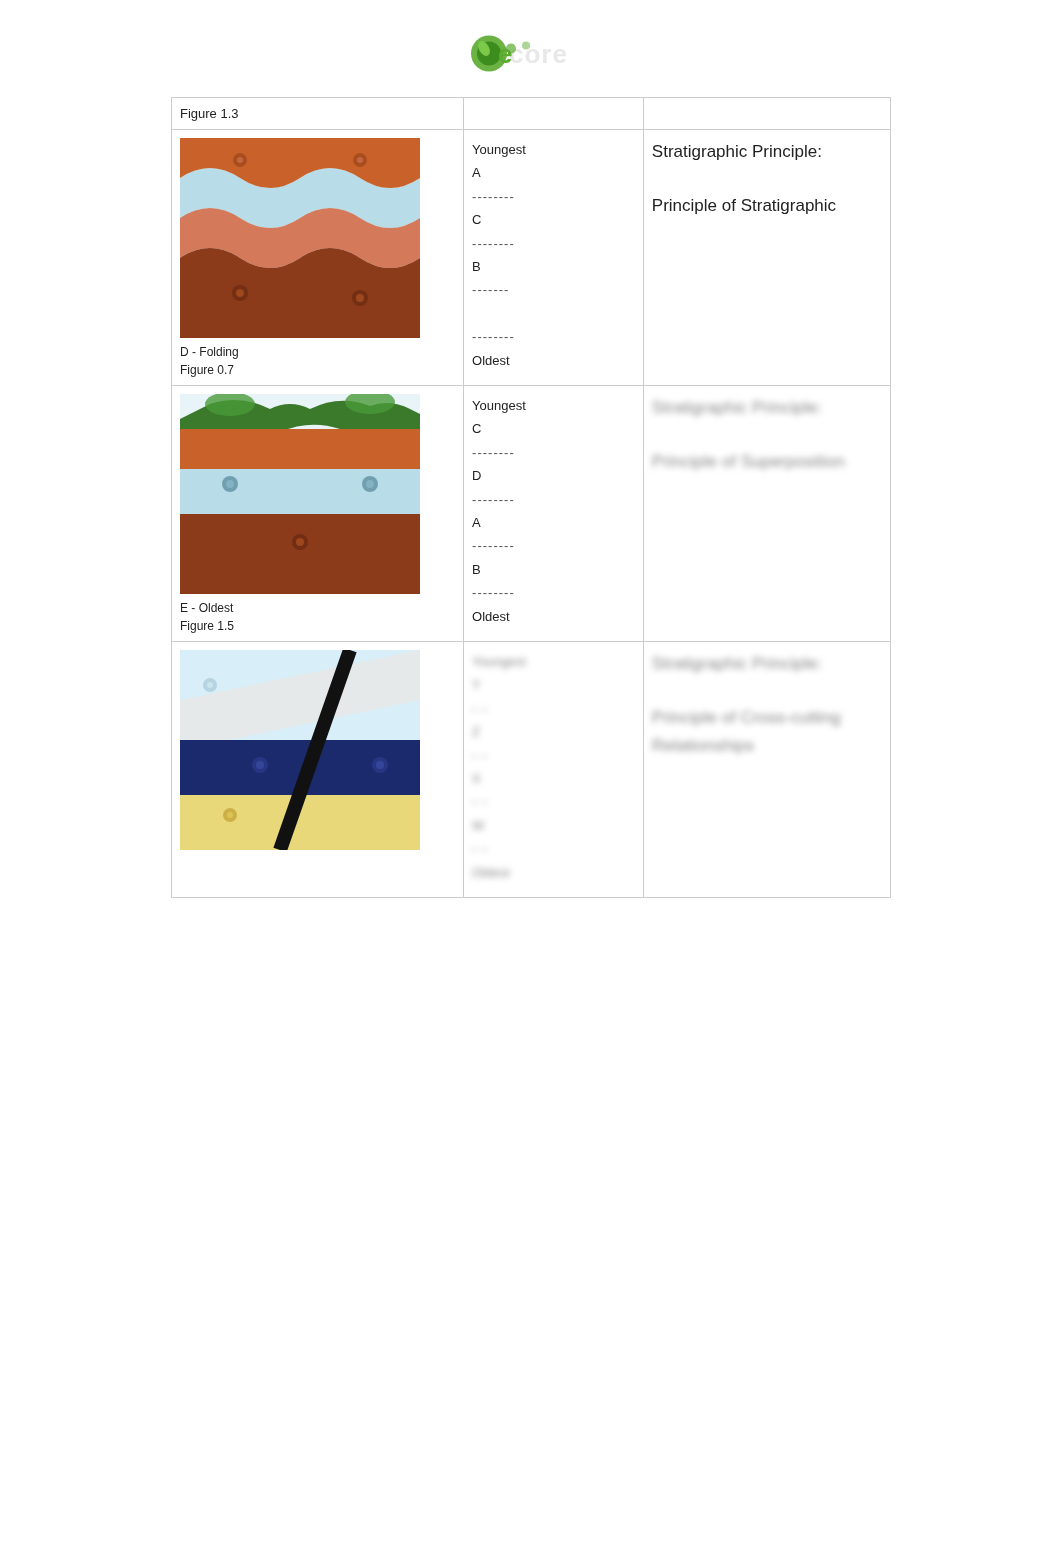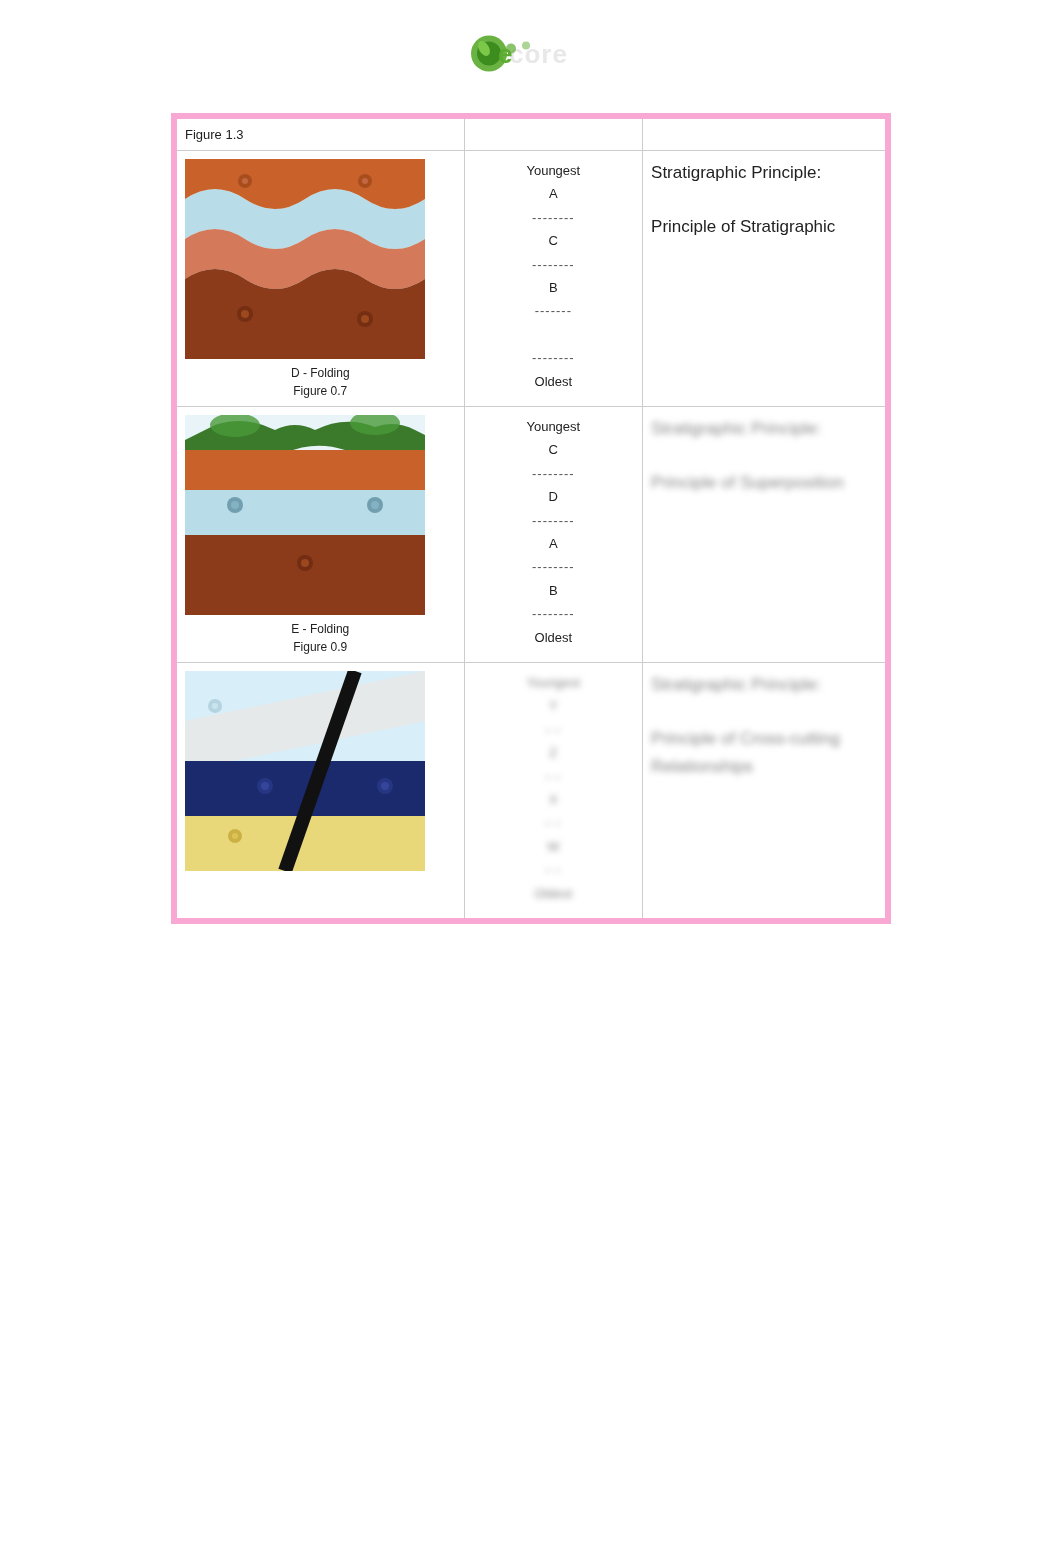--- a/index.html
+++ b/index.html
@@ -16,24 +16,24 @@
       text-align: center;
       padding: 24px 0 10px 0;
     }
 
     .logo-svg {
       width: 160px;
       height: 60px;
     }
 
     .main-table {
-      margin: 16px auto;
+      margin: 0 auto;
       width: 720px;
       border-collapse: collapse;
-      border: 6px solid #f9a8d4;
+      border: 1px solid #f9a8d4;
     }
 
     .main-table td, .main-table th {
       border: 1px solid #ccc;
       padding: 8px;
       vertical-align: top;
     }
 
     .figure-header {
       font-size: 13px;
@@ -41,25 +41,24 @@
       font-weight: normal;
     }
 
     .col-image { width: 260px; }
     .col-sequence { width: 160px; text-align: center; }
     .col-principle { width: 220px; }
 
     .fig-label {
       font-size: 12px;
       margin-top: 4px;
-      text-align: center;
     }
 
     .sequence-col {
-      text-align: center;
+      text-align: left;
       line-height: 1.8;
       font-size: 13px;
       padding-top: 14px;
     }
 
     .dashes {
       color: #555;
       letter-spacing: 1px;
     }
 
@@ -173,22 +172,22 @@
         <circle cx="50" cy="90" r="8" fill="#6090a0" opacity="0.8"></circle>
         <circle cx="50" cy="90" r="4" fill="#90c0d0" opacity="0.6"></circle>
         <circle cx="190" cy="90" r="8" fill="#6090a0" opacity="0.8"></circle>
         <circle cx="190" cy="90" r="4" fill="#90c0d0" opacity="0.6"></circle>
         <circle cx="120" cy="148" r="8" fill="#6b2a10" opacity="0.8"></circle>
         <circle cx="120" cy="148" r="4" fill="#c8622a" opacity="0.5"></circle>
 
         <ellipse cx="50" cy="10" rx="25" ry="12" fill="#4a9a3a" opacity="0.8"></ellipse>
         <ellipse cx="190" cy="8" rx="25" ry="12" fill="#4a9a3a" opacity="0.8"></ellipse>
       </svg>
-      <div class="fig-label">E - Folding</div>
-      <div class="fig-label">Figure 0.9</div>
+      <div class="fig-label">E - Oldest</div>
+      <div class="fig-label">Figure 1.5</div>
     </td>
     <td class="sequence-col">
       <div>Youngest</div>
       <div>C</div>
       <div class="dashes">--------</div>
       <div>D</div>
       <div class="dashes">--------</div>
       <div>A</div>
       <div class="dashes">--------</div>
       <div>B</div>

